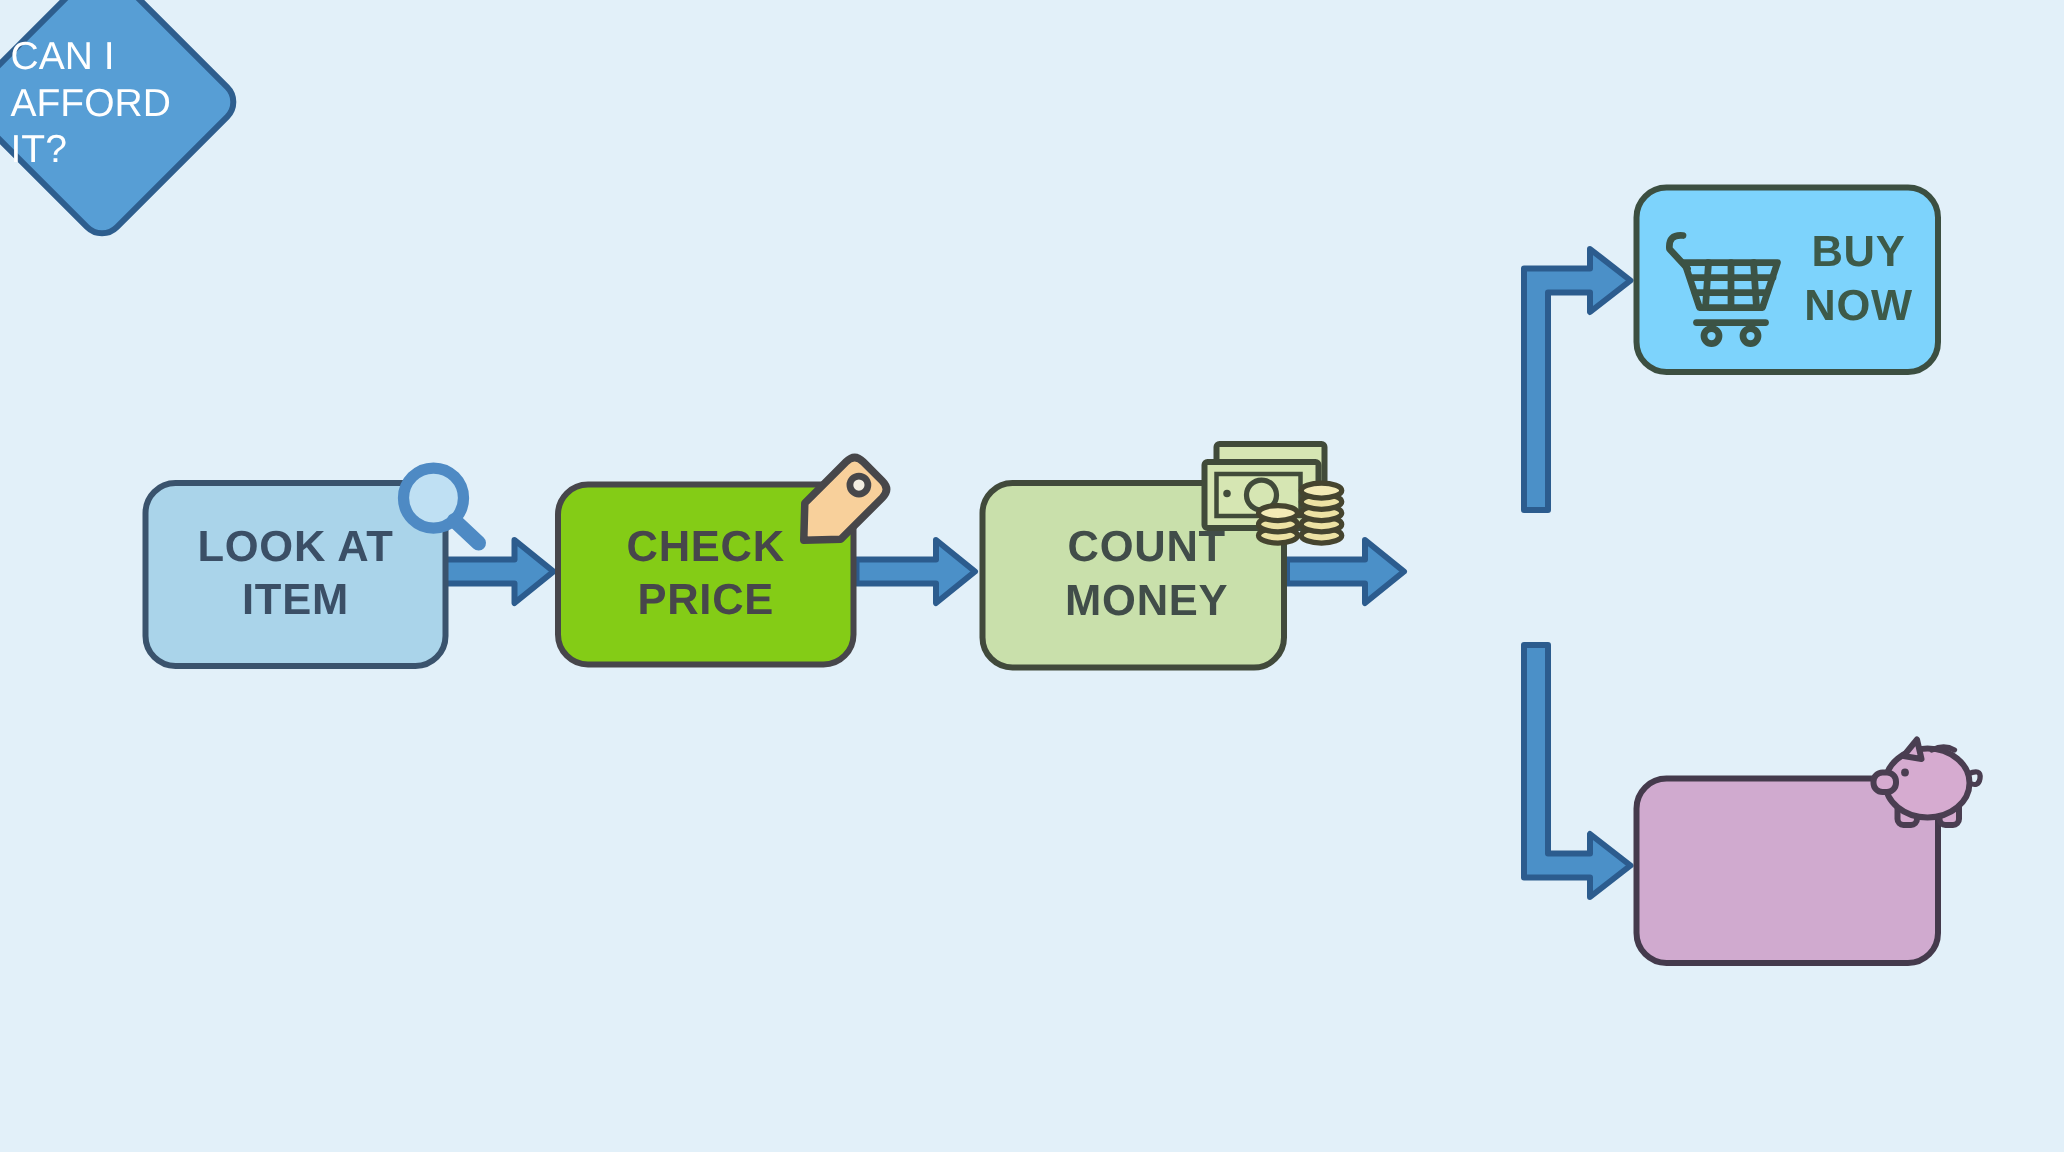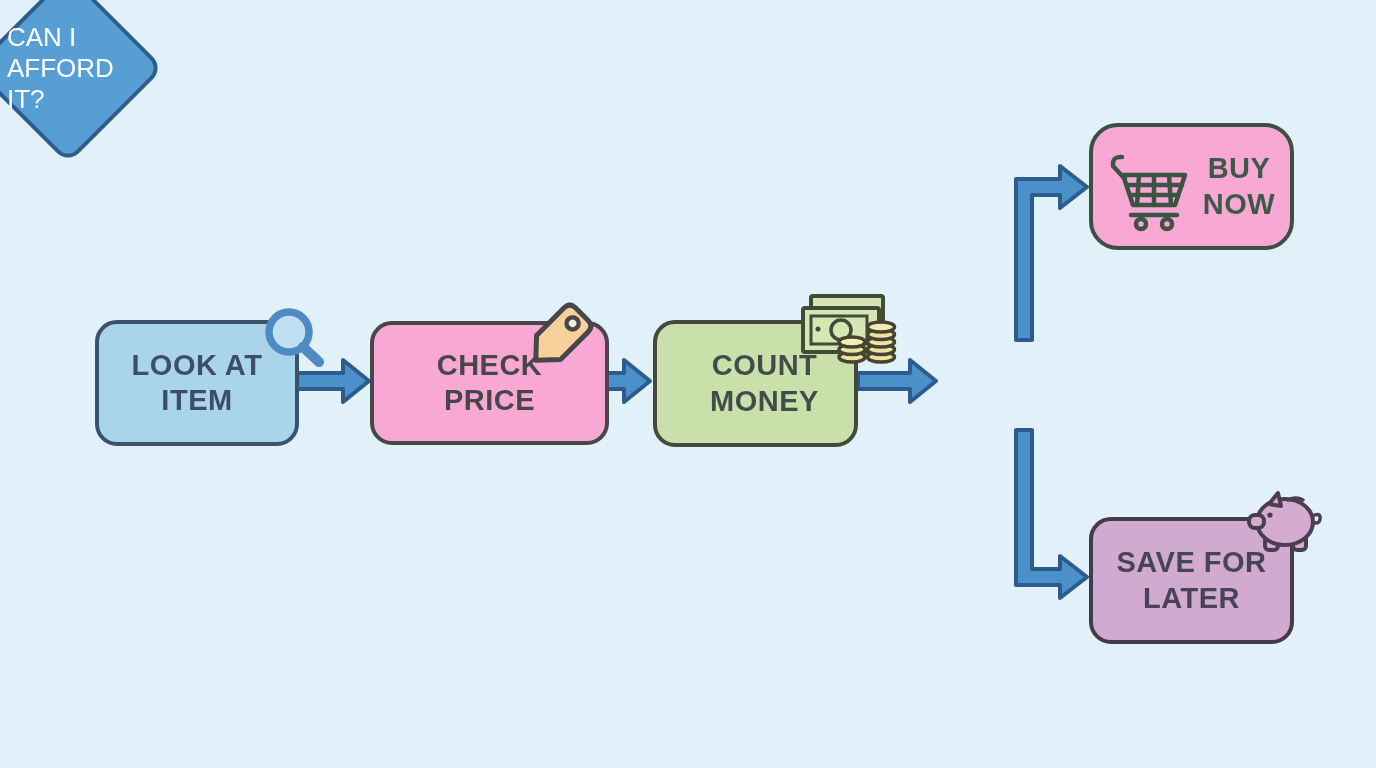--- a/index.html
+++ b/index.html
@@ -6,25 +6,25 @@
   #canvas{position:relative;width:1376px;height:768px;background:#e2f0f9;overflow:hidden;
           font-family:"Liberation Sans",sans-serif;}
   .layer{position:absolute;left:0;top:0;}
   .node{position:absolute;box-sizing:border-box;border:4px solid #444;border-radius:22px;
         display:flex;align-items:center;justify-content:center;}
   .node .lbl{font-weight:bold;font-size:29px;line-height:1.22;letter-spacing:.5px;
              text-align:center;white-space:normal;}
   .icon-abs{position:absolute;overflow:visible;}
   #node-look{left:85px;top:320px;width:204px;height:126px;background:#aad4ea;border-color:#3a536d;margin-left:10px;}
   #node-look .lbl{color:#3b4f66;width:150px;}
-  #node-check{left:370px;top:321px;width:239px;height:124px;background:#f9a8d4;border-color:#47464b;}
+  #node-check{left:370px;top:321px;width:201px;height:124px;background:#84cc16;border-color:#47464b;}
   #node-check .lbl{color:#47464b;width:140px;}
   #node-count{left:653px;top:320px;width:205px;height:127px;background:#c9e0ab;border-color:#414a3b;padding-left:18px;}
   #node-count .lbl{color:#414d49;width:150px;}
-  #node-buy{left:1089px;top:123px;width:205px;height:127px;background:#f9a8d4;border-color:#3c4f41;border-radius:29px;}
+  #node-buy{left:1089px;top:123px;width:205px;height:127px;background:#7dd3fc;border-color:#3c4f41;}
   #node-buy .lbl{color:#3d5a49;width:100px;position:absolute;left:96px;top:0;bottom:0;
                  display:flex;align-items:center;justify-content:center;}
   #node-save{left:1089px;top:517px;width:205px;height:127px;background:#d0aacf;border-color:#443a4c;}
   #node-save .lbl{color:#474458;width:180px;}
   #node-decision{left:960px;top:318px;width:128px;height:128px;background:#579ed5;
                  border:4px solid #2e5e8e;border-radius:16px;transform:rotate(45deg);}
   #node-decision .inner{position:absolute;inset:-4px;transform:rotate(-45deg);
                         display:flex;align-items:center;justify-content:center;}
   #node-decision .lbl{color:#ffffff;font-size:26px;width:122px;}
 </style>
@@ -100,21 +100,20 @@
         <line x1="23" y1="42" x2="71" y2="42"></line>
         <line x1="24" y1="62" x2="70" y2="62"></line>
         <circle cx="34" cy="71" r="5"></circle>
         <circle cx="60" cy="71" r="5"></circle>
       </g>
     </svg>
     <div class="lbl">BUY NOW</div>
   </div>
 
   <div class="node" id="node-save">
-    <div class="lbl">SAVE FOR LATER</div>
     <svg class="icon-abs" style="left:150px;top:-30px;" width="82" height="64" viewBox="0 0 82 64">
       <path d="M69,25 q9,-4 8,3 q-1,6 -7,3" fill="none" stroke="#4a3e51" stroke-width="3.5" stroke-linecap="round"></path>
       <rect x="22" y="42" width="13" height="17" rx="4" fill="#d6abd0" stroke="#4a3e51" stroke-width="4"></rect>
       <rect x="50" y="42" width="13" height="17" rx="4" fill="#d6abd0" stroke="#4a3e51" stroke-width="4"></rect>
       <ellipse cx="42" cy="31" rx="28" ry="23" fill="#d6abd0" stroke="#4a3e51" stroke-width="4"></ellipse>
       <polygon points="26,13 35,2 38,15" fill="#d6abd0" stroke="#4a3e51" stroke-width="4" stroke-linejoin="round"></polygon>
       <rect x="6" y="24" width="15" height="13" rx="6" fill="#d6abd0" stroke="#4a3e51" stroke-width="4"></rect>
       <circle cx="27" cy="24" r="2.6" fill="#4a3e51"></circle>
       <path d="M45,9 q8,-4 15,0" fill="none" stroke="#4a3e51" stroke-width="3.5" stroke-linecap="round"></path>
     </svg>

